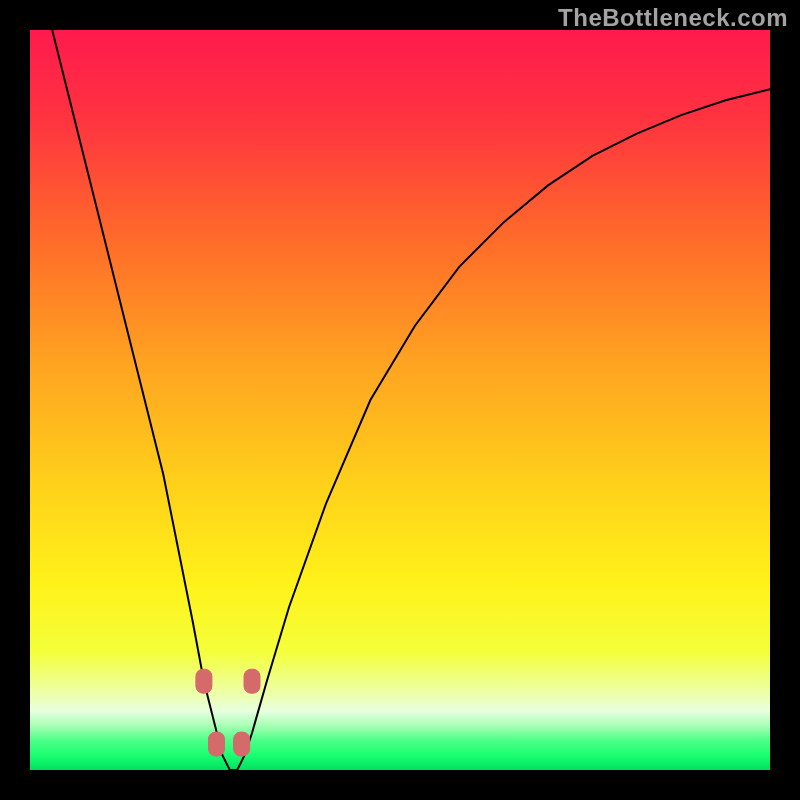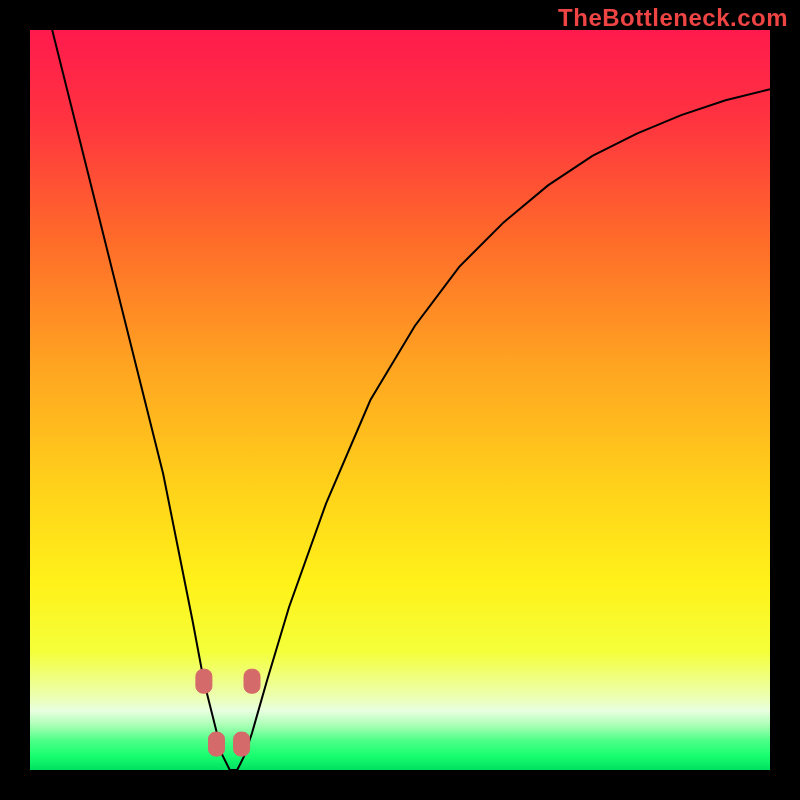--- a/index.html
+++ b/index.html
@@ -14,21 +14,21 @@
   .frame {
     position: relative;
     width: 800px;
     height: 800px;
     background: #000000;
   }
   .watermark {
     position: absolute;
     top: 4px;
     right: 12px;
-    color: #ef4444;
+    color: #a3a3a3;
     font-size: 24px;
     font-weight: 600;
     letter-spacing: 0.5px;
     user-select: none;
   }
   .plot-area {
     position: absolute;
     left: 30px;
     top: 30px;
     width: 740px;

